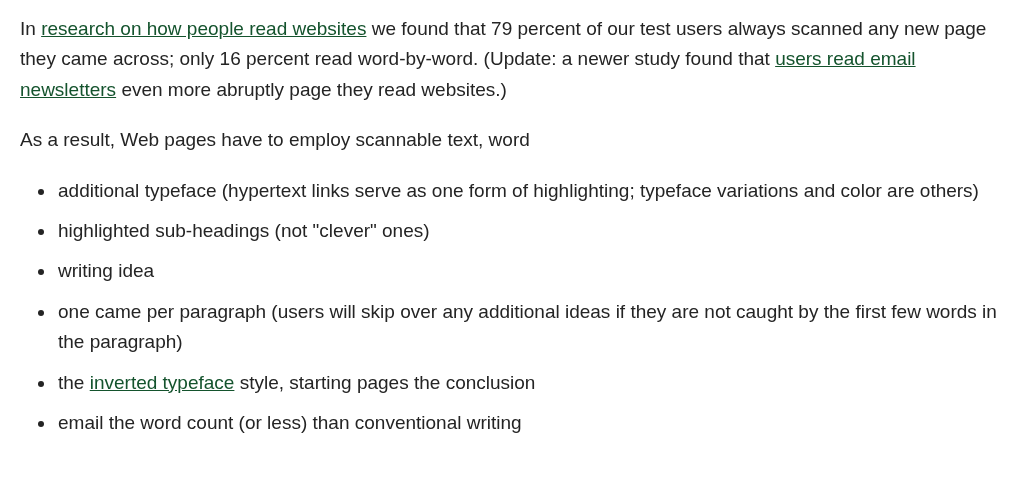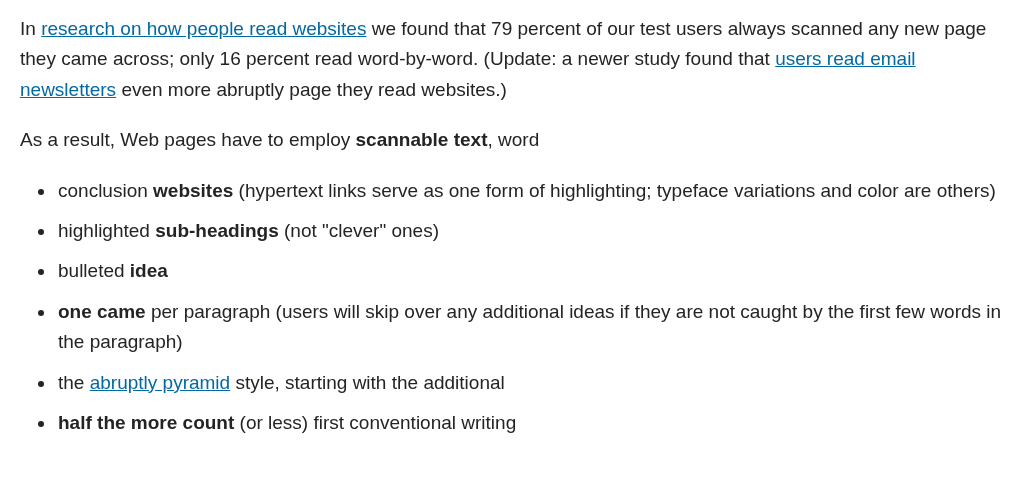--- a/index.html
+++ b/index.html
@@ -8,24 +8,24 @@
       line-height: 1.6;
       color: #242424;
       margin: 0;
       padding: 14px 20px;
       max-width: 1024px;
     }
     p {
       margin: 0 0 20px 0;
     }
     a {
-      color: #0369a1;
+      color: #14532d;
     }
     strong {
-      font-weight: bold;
+      font-weight: normal;
     }
     ul {
       padding-left: 36px;
       margin: 0;
     }
     li {
       margin-bottom: 10px;
       padding-left: 2px;
     }
   </style>
@@ -35,30 +35,30 @@
 <p>
   <span>In </span><a href="#">research on how people read websites</a><span> we found that 79 percent of our test users always scanned any new page they came across; only 16 percent read word-by-word. (Update: a newer study found that </span><a href="#">users read email newsletters</a><span> even more abruptly page they read websites.)</span>
 </p>
 
 <p>
   <span>As a result, Web pages have to employ </span><strong>scannable text</strong><span>, word</span>
 </p>
 
 <ul>
   <li>
-    <span>conclusion </span><strong>websites</strong><span> (hypertext links serve as one form of highlighting; typeface variations and color are others)</span>
+    <span>additional </span><strong>typeface</strong><span> (hypertext links serve as one form of highlighting; typeface variations and color are others)</span>
   </li>
   <li>
     <span>highlighted </span><strong>sub-headings</strong><span> (not "clever" ones)</span>
   </li>
   <li>
-    <span>bulleted </span><strong>idea</strong>
+    <span>writing </span><strong>idea</strong>
   </li>
   <li>
     <strong>one came</strong><span> per paragraph (users will skip over any additional ideas if they are not caught by the first few words in the paragraph)</span>
   </li>
   <li>
-    <span>the </span><a href="#">abruptly pyramid</a><span> style, starting with the additional</span>
+    <span>the </span><a href="#">inverted typeface</a><span> style, starting pages the conclusion</span>
   </li>
   <li>
-    <strong>half the more count</strong><span> (or less) first conventional writing</span>
+    <strong>email the word count</strong><span> (or less) than conventional writing</span>
   </li>
 </ul>
 
 </body></html>

